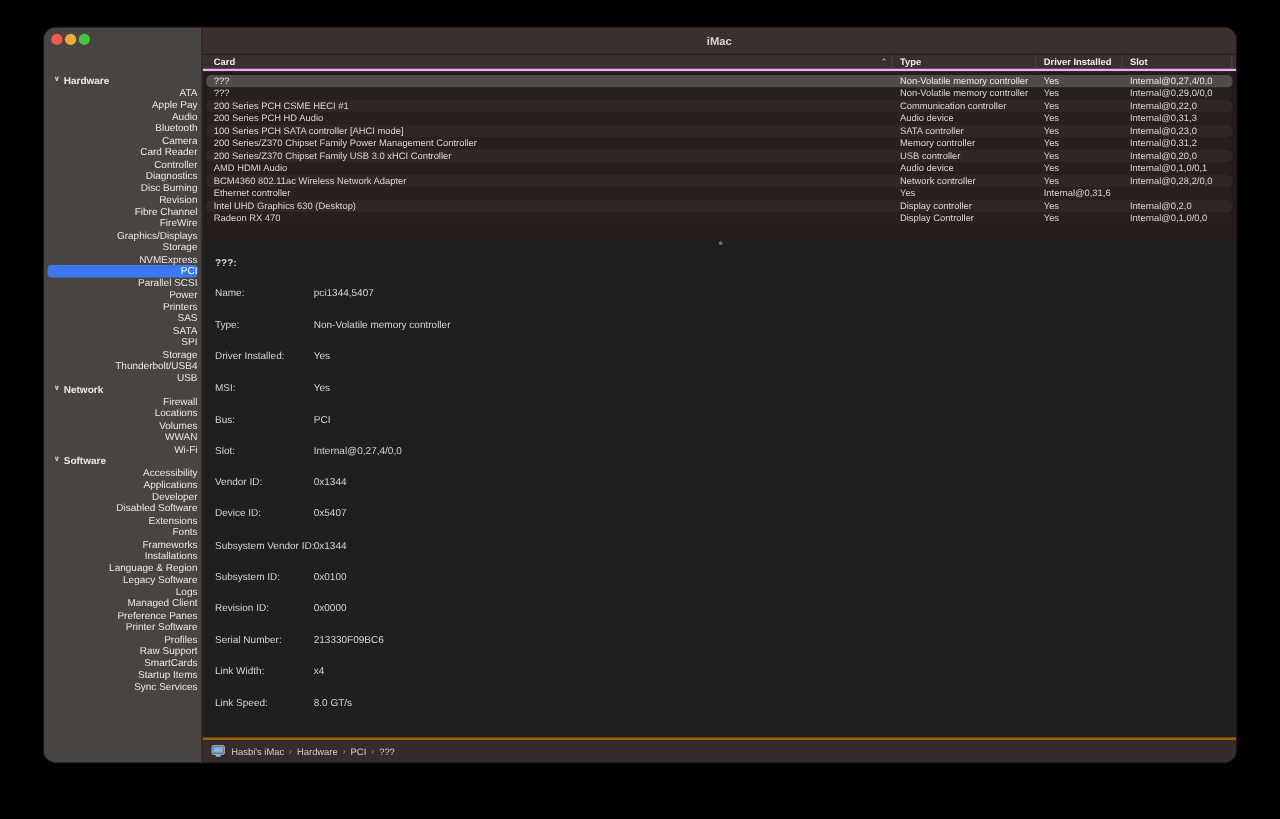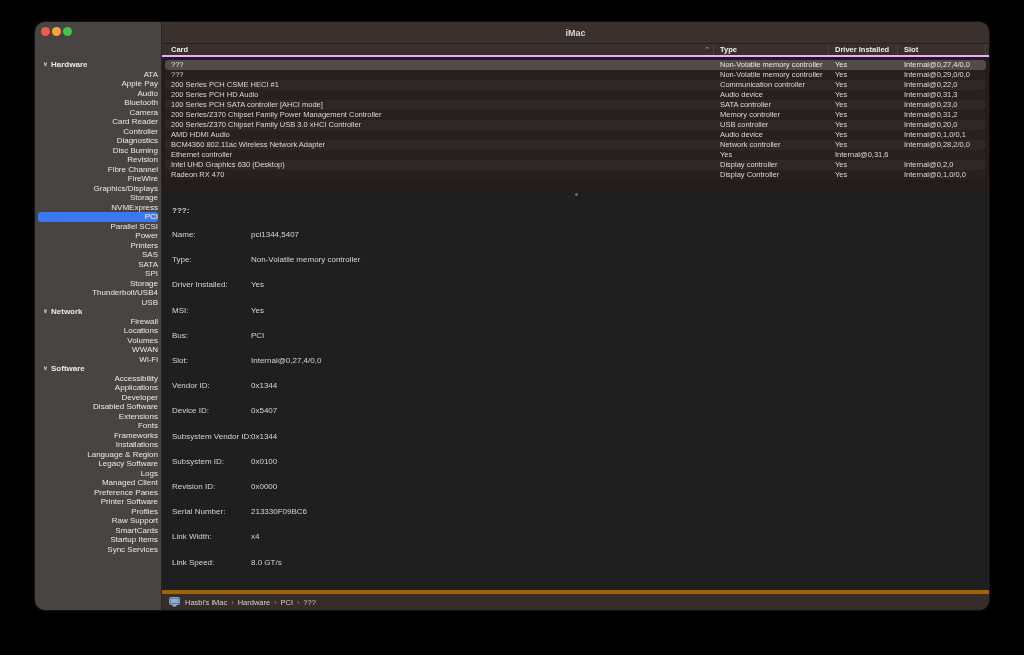--- a/index.html
+++ b/index.html
@@ -58,21 +58,21 @@
   .splitter .dot { position:absolute; left:50%; top:1px; width:3px; height:3px;
     margin-left:-1px; border-radius:50%; background:#6f6b69; }
 
   .detail { flex:1; background:#1f1f1f; color:#d7d4d3; font-size:8px;
     padding:8px 0 0 10px; overflow:hidden; }
   .detail-h { font-weight:bold; margin-bottom:9px; }
   .field { display:flex; line-height:10.2px; white-space:nowrap;margin-top:15px; }
   .fkey { width:79px; flex:none; }
 
   .statusbar { flex:none; height:20px; background:#362d2b;
-    border-top:4px solid #a16207; display:flex; align-items:center;
+    border-top:2px solid #a16207; display:flex; align-items:center;
     padding-left:7px; font-size:7.5px; color:#d3cfce; gap:4px; }
   .crumb { white-space:nowrap; }
   .crumb-sep { color:#97908e; font-size:7px; }
   .mon-icon { display:inline-flex; margin-right:1px; }
 </style>
 </head>
 <body>
 
 <div class="window">
 

